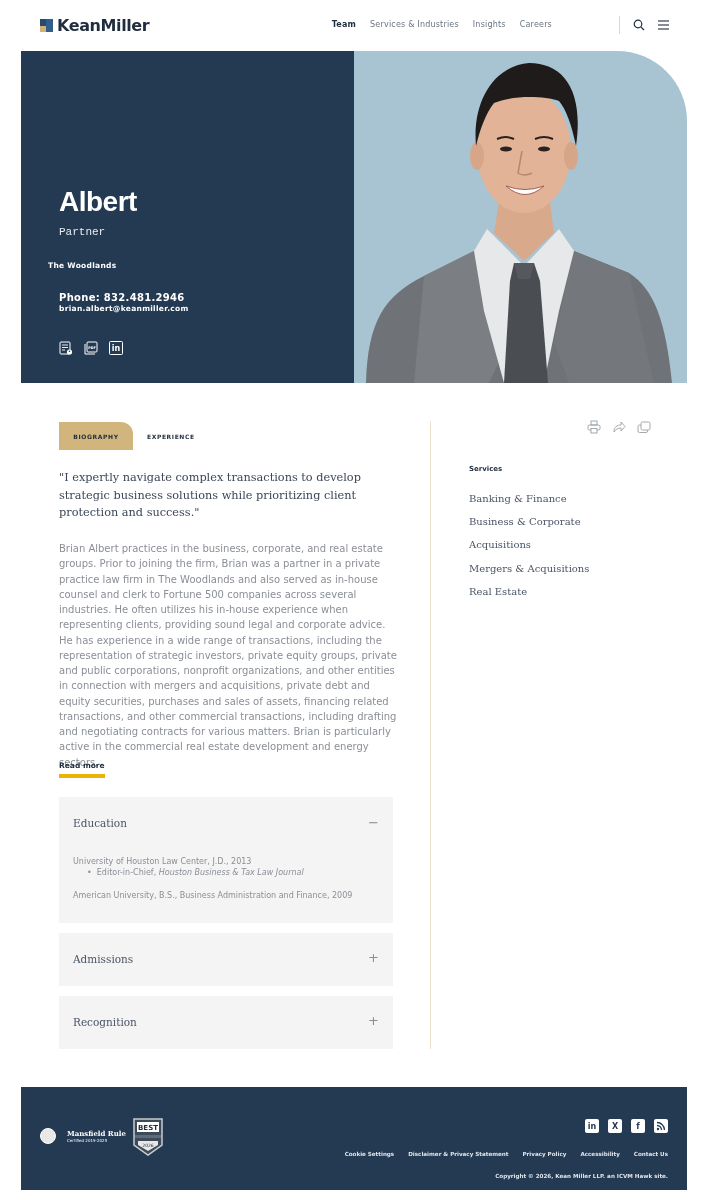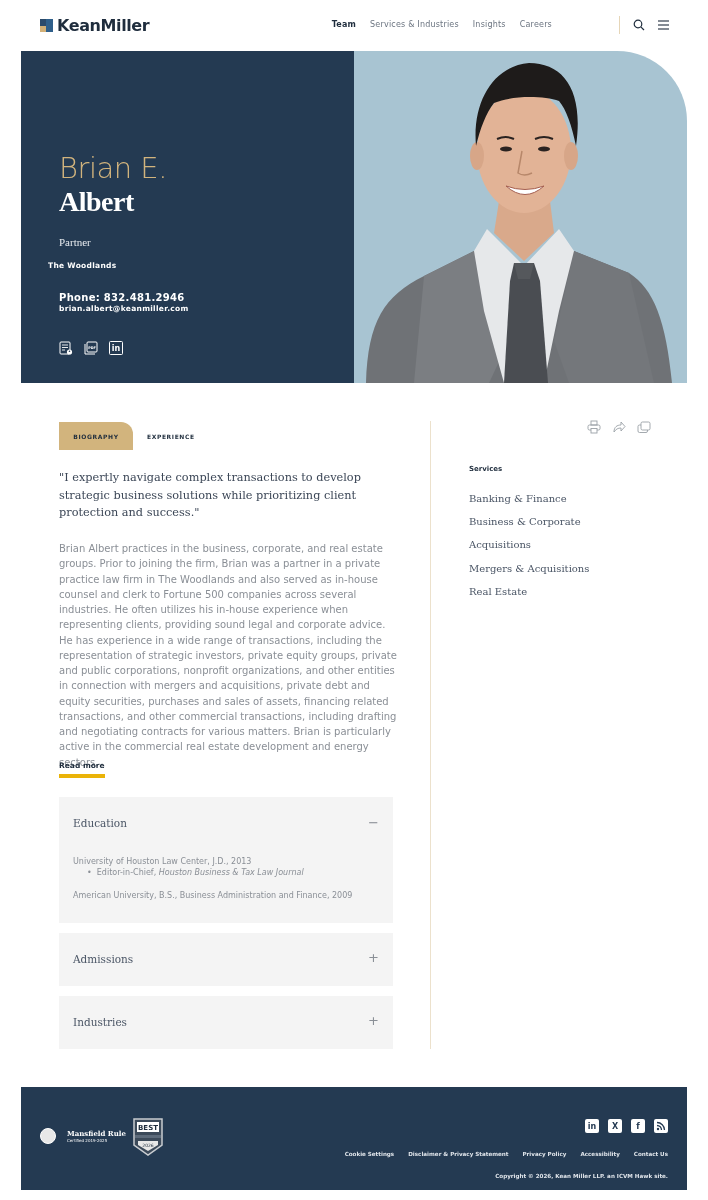--- a/index.html
+++ b/index.html
@@ -18,22 +18,22 @@
   .nav .active { color: #1f2d3d; font-weight: 600; }
   .nav-divider { position: absolute; left: 619px; top: 16px; width: 1px; height: 18px; background: #e6d6b8; }
   .search-icon { position: absolute; left: 633px; top: 19px; width: 12px; height: 12px; }
   .menu-icon { position: absolute; left: 658px; top: 20px; width: 11px; height: 10px; }
 
   
   .hero { position: absolute; left: 21px; top: 51px; width: 666px; height: 332px; }
   .hero-left { position: absolute; left: 0; top: 0; width: 333px; height: 332px; background: #243a52; }
   .hero-right { position: absolute; left: 333px; top: 0; width: 333px; height: 332px; background: #a8c4d2; border-top-right-radius: 70px; overflow: hidden; }
   .first-name { position: absolute; left: 38px; top: 100px; font-family: "DejaVu Sans", sans-serif; font-weight: 300; font-size: 29px; color: #d2b47d; letter-spacing: -0.5px; }
-  .last-name { position: absolute; left: 38px; top: 135px; font-family: Liberation Serif, serif; font-weight: 700; font-size: 28px; color: #ffffff; letter-spacing: -0.5px; }
-  .title { position: absolute; left: 38px; top: 185px; font-family: Liberation Serif, serif; font-size: 11px; color: #e8ecf0; }
+  .last-name { position: absolute; left: 38px; top: 135px; font-family: Liberation Sans, sans-serif; font-weight: 700; font-size: 28px; color: #ffffff; letter-spacing: -0.5px; }
+  .title { position: absolute; left: 38px; top: 175px; font-family: Liberation Mono, monospace; font-size: 11px; color: #e8ecf0; }
   .office { position: absolute; left: 27px; top: 210px; font-family: "DejaVu Sans", sans-serif; font-size: 7.5px; font-weight: 700; color: #ffffff; letter-spacing: 0.3px; }
   .phone { position: absolute; left: 38px; top: 241px; font-family: "DejaVu Sans", sans-serif; font-size: 10px; font-weight: 600; color: #ffffff; letter-spacing: 0.3px; }
   .email { position: absolute; left: 38px; top: 253px; font-family: "DejaVu Sans", sans-serif; font-size: 7.5px; font-weight: 600; color: #ffffff; letter-spacing: 0.3px; }
   .hero-icons { position: absolute; left: 38px; top: 290px; display: flex; gap: 11px; }
 
   
   .portrait { position: absolute; left: 0; top: 0; width: 333px; height: 332px; }
 
   
   .tabs { position: absolute; left: 59px; top: 422px; display: flex; align-items: center; }
@@ -99,21 +99,20 @@
   </svg>
   <svg class="menu-icon" viewBox="0 0 11 10">
     <line x1="0" y1="1" x2="11" y2="1" stroke="#1f2d3d" stroke-width="1.1"></line>
     <line x1="0" y1="5" x2="11" y2="5" stroke="#1f2d3d" stroke-width="1.1"></line>
     <line x1="0" y1="9" x2="11" y2="9" stroke="#1f2d3d" stroke-width="1.1"></line>
   </svg>
 </div>
 
 <div class="hero">
   <div class="hero-left">
-    <div class="first-name">Brian E.</div>
     <div class="last-name">Albert</div>
     <div class="title">Partner</div>
     <div class="office">The Woodlands</div>
     <div class="phone">Phone: 832.481.2946</div>
     <div class="email">brian.albert@keanmiller.com</div>
     <div class="hero-icons">
       <svg width="14" height="14" viewBox="0 0 14 14">
         <rect x="1" y="1" width="10" height="12" rx="1" fill="none" stroke="#fff" stroke-width="1"></rect>
         <line x1="3" y1="4" x2="9" y2="4" stroke="#fff" stroke-width="0.9"></line>
         <line x1="3" y1="6.5" x2="9" y2="6.5" stroke="#fff" stroke-width="0.9"></line>
@@ -183,21 +182,21 @@
   </div>
   <div class="edu-line" style="top:94px;">American University, B.S., Business Administration and Finance, 2009</div>
 </div>
 
 <div class="acc acc-adm">
   <div class="acc-head" style="top:20px;">Admissions</div>
   <div class="acc-toggle" style="top:17px;">+</div>
 </div>
 
 <div class="acc acc-rec">
-  <div class="acc-head" style="top:20px;">Industries</div>
+  <div class="acc-head" style="top:20px;">Recognition</div>
   <div class="acc-toggle" style="top:17px;">+</div>
 </div>
 
 <div class="vdivider"></div>
 
 <div class="tools">
   <svg width="14" height="14" viewBox="0 0 14 14">
     <rect x="4" y="1" width="6" height="4" fill="none" stroke="#9aa0a6" stroke-width="0.9"></rect>
     <rect x="1" y="5" width="12" height="5" rx="1.5" fill="none" stroke="#9aa0a6" stroke-width="0.9"></rect>
     <rect x="4" y="8.5" width="6" height="4.5" fill="#fff" stroke="#9aa0a6" stroke-width="0.9"></rect>

